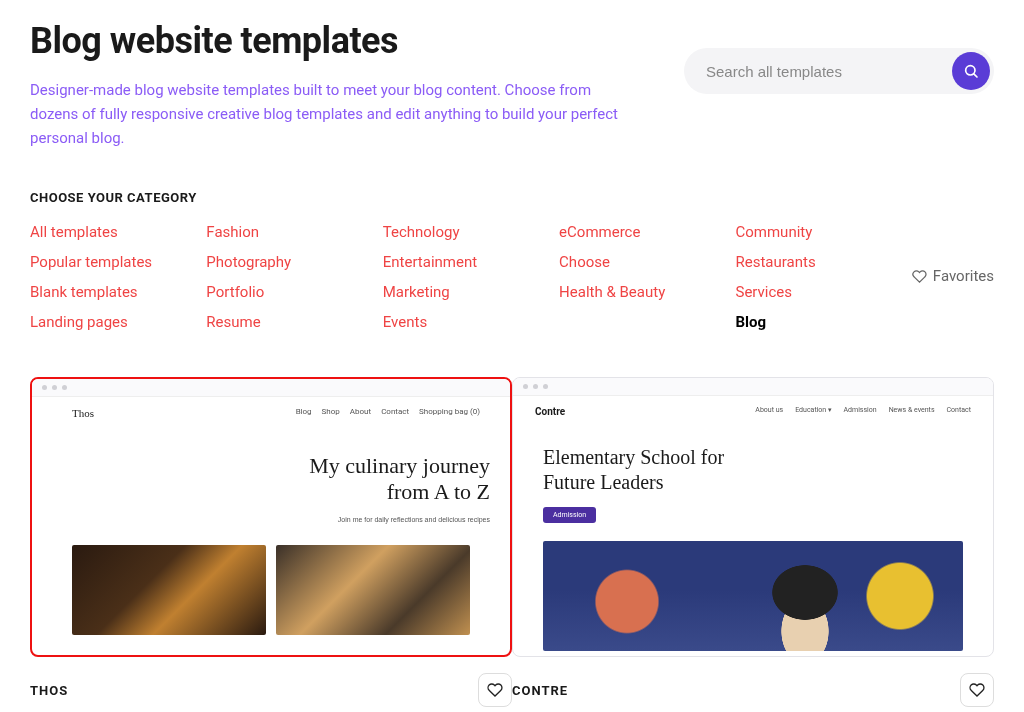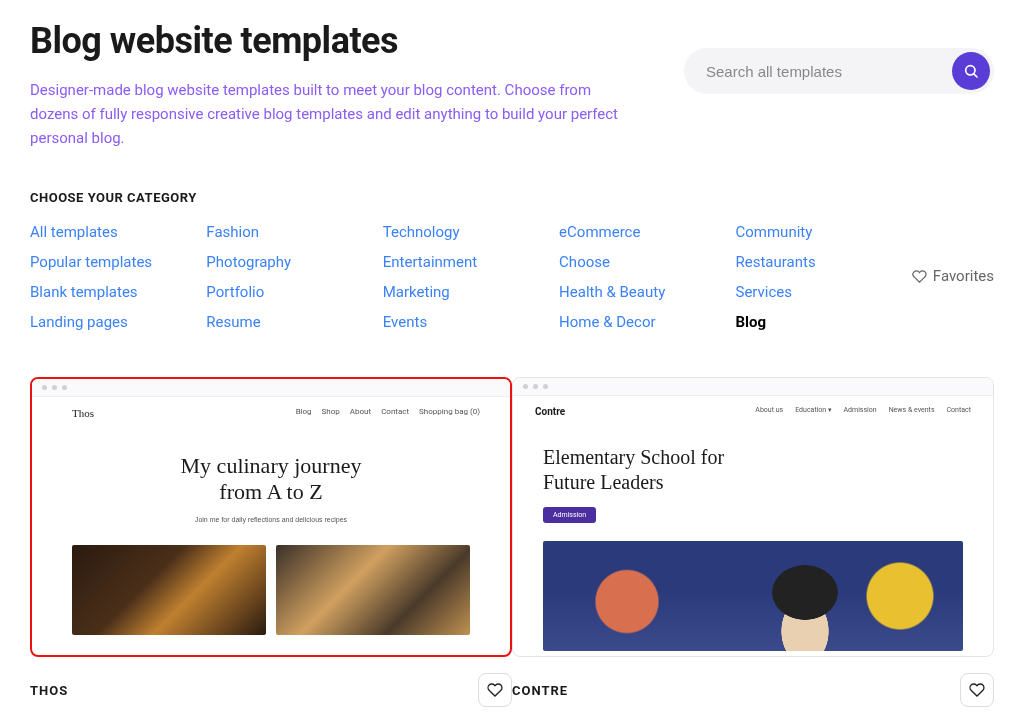--- a/index.html
+++ b/index.html
@@ -33,42 +33,42 @@
   }
   .section-label { font-size: 13px; font-weight: 700; letter-spacing: 0.5px; margin-top: 40px; margin-bottom: 18px; }
   .cat-grid {
     display: grid;
     grid-template-columns: repeat(5, 1fr) auto;
     row-gap: 12px;
     column-gap: 10px;
     align-items: start;
   }
   .cat-col { display: flex; flex-direction: column; gap: 12px; }
-  .cat-link { color: #3b82f6; font-size: 15px; cursor: pointer; }
+  .cat-link { color: #ef4444; font-size: 15px; cursor: pointer; }
   .cat-link.active { color: #000; font-weight: 700; }
   .fav-link { display: flex; align-items: center; gap: 6px; color: #666; font-size: 15px; cursor: pointer; margin-top: 44px; }
   .cards { display: grid; grid-template-columns: 1fr 1fr; margin-top: 46px; }
   .card {}
   .browser {
     border: 1px solid #e3e3e8; border-radius: 8px; overflow: hidden;
     height: 280px; background: #fff;
     display: flex; flex-direction: column;
   }
   .browser.highlighted { border: 2px solid #e11; }
   .browser-top {
     height: 18px; background: #fafafc; border-bottom: 1px solid #eee;
     display: flex; align-items: center; padding-left: 10px; gap: 5px;
   }
   .dot { width: 5px; height: 5px; border-radius: 50%; background: #d0d0d5; }
   .preview { flex: 1; position: relative; overflow: hidden; }
   
   .thos-nav { display: flex; justify-content: space-between; padding: 10px 30px 10px 40px; font-size: 8px; }
   .thos-brand { font-family: Georgia, serif; font-size: 11px; }
   .thos-links { display: flex; gap: 10px; color: #555; }
-  .thos-hero { text-align: center; padding: 24px 20px 6px; font-family: Georgia, serif; }
+  .thos-hero { text-align: right; padding: 24px 20px 6px; font-family: Georgia, serif; }
   .thos-title { font-size: 22px; line-height: 1.2; }
   .thos-tag { font-size: 7px; margin-top: 10px; color: #555; font-family: -apple-system, sans-serif; }
   .thos-imgs { display: flex; gap: 10px; padding: 16px 40px 0; }
   .thos-img { flex:1; height: 90px; background: #2a1f18; border-radius: 2px; }
   .thos-img.a { background: linear-gradient(135deg,#2a1a10 0%,#4a2f18 40%,#c08030 60%,#2a1a10 100%); }
   .thos-img.b { background: linear-gradient(135deg,#3a3028 0%,#d0a060 40%,#4a3a2a 70%,#c09050 100%); }
   
   .contre-nav { display: flex; justify-content: space-between; padding: 10px 22px; font-size: 7px; }
   .contre-brand { font-weight: 700; font-size: 10px; }
   .contre-links { display: flex; gap: 12px; color: #555; }
@@ -134,21 +134,20 @@
   <div class="cat-col">
     <span class="cat-link">Technology</span>
     <span class="cat-link">Entertainment</span>
     <span class="cat-link">Marketing</span>
     <span class="cat-link">Events</span>
   </div>
   <div class="cat-col">
     <span class="cat-link">eCommerce</span>
     <span class="cat-link">Choose</span>
     <span class="cat-link">Health &amp; Beauty</span>
-    <span class="cat-link">Home &amp; Decor</span>
   </div>
   <div class="cat-col">
     <span class="cat-link">Community</span>
     <span class="cat-link">Restaurants</span>
     <span class="cat-link">Services</span>
     <span class="cat-link active">Blog</span>
   </div>
   <div class="fav-link">
     <svg width="15" height="15" viewBox="0 0 24 24" fill="none" stroke="#666" stroke-width="2">
       <path d="M20.8 4.6a5.5 5.5 0 0 0-7.8 0L12 5.6l-1-1a5.5 5.5 0 0 0-7.8 7.8l1 1L12 21l7.8-7.6 1-1a5.5 5.5 0 0 0 0-7.8z"></path>

